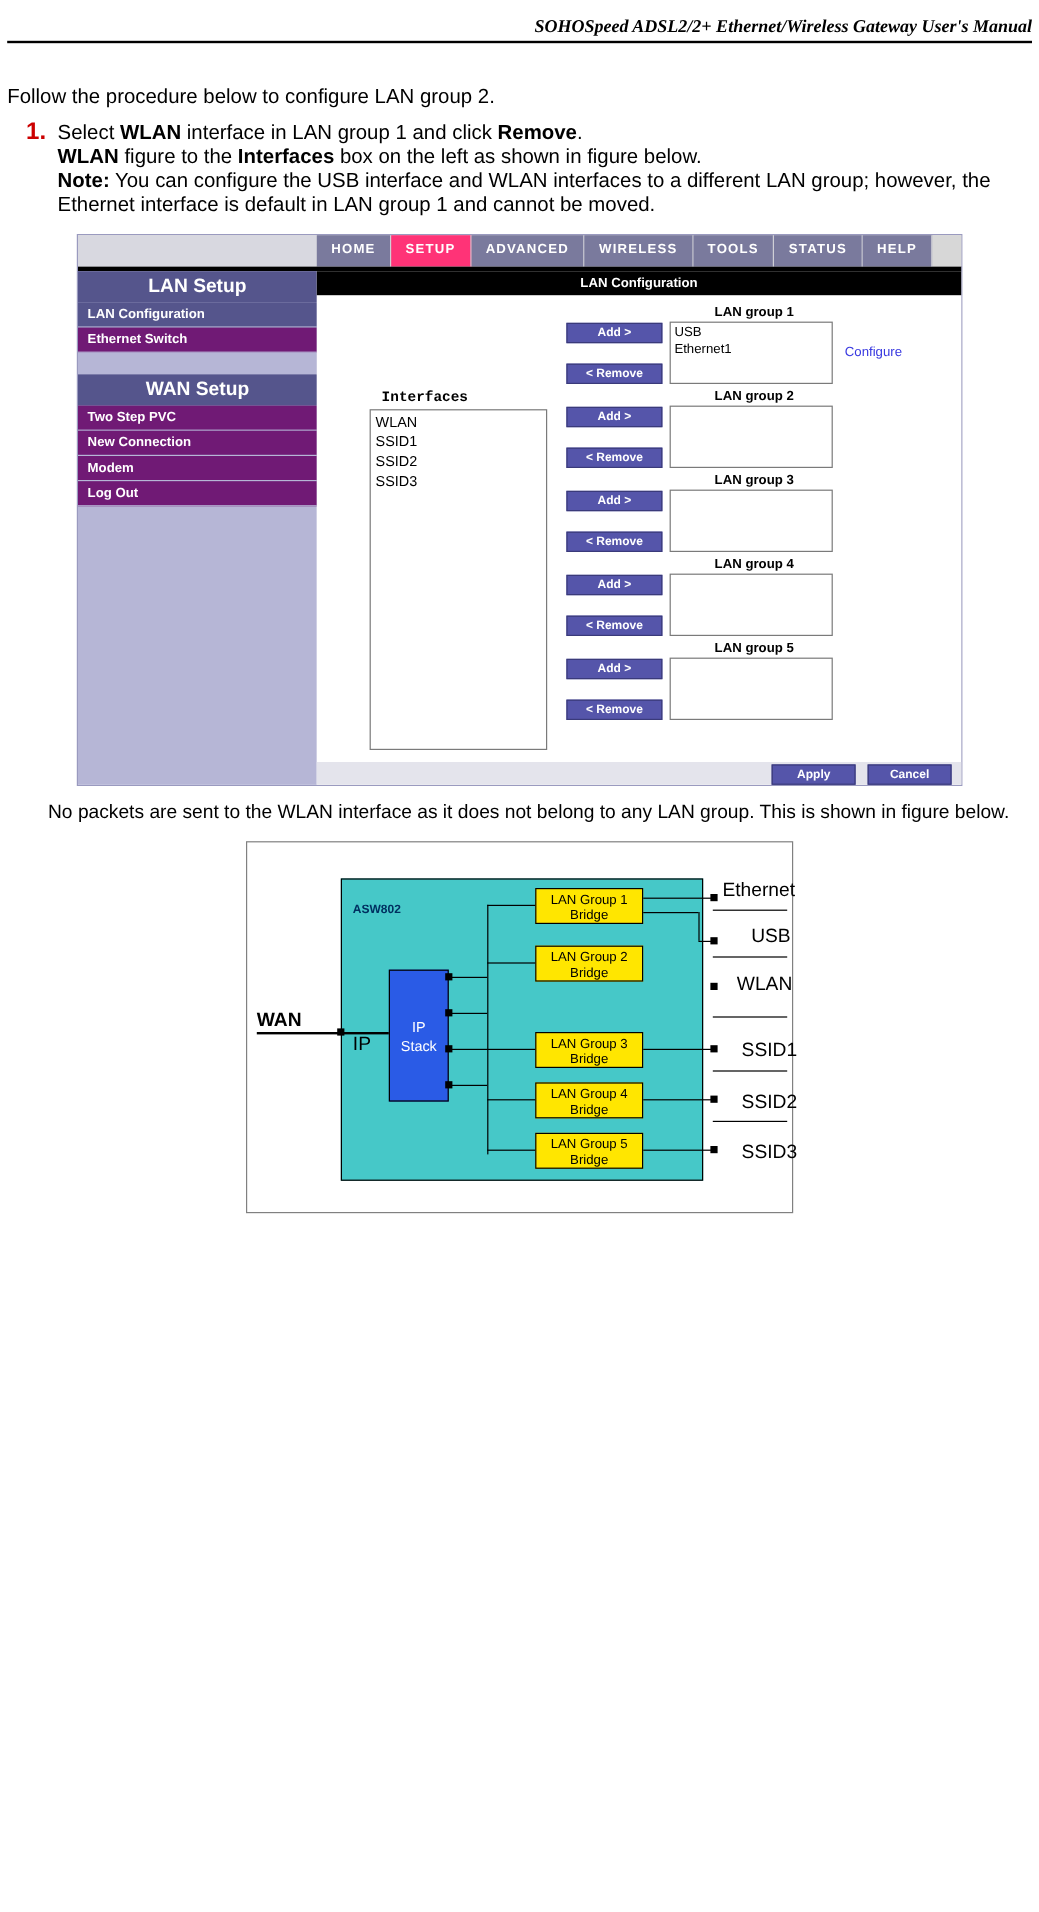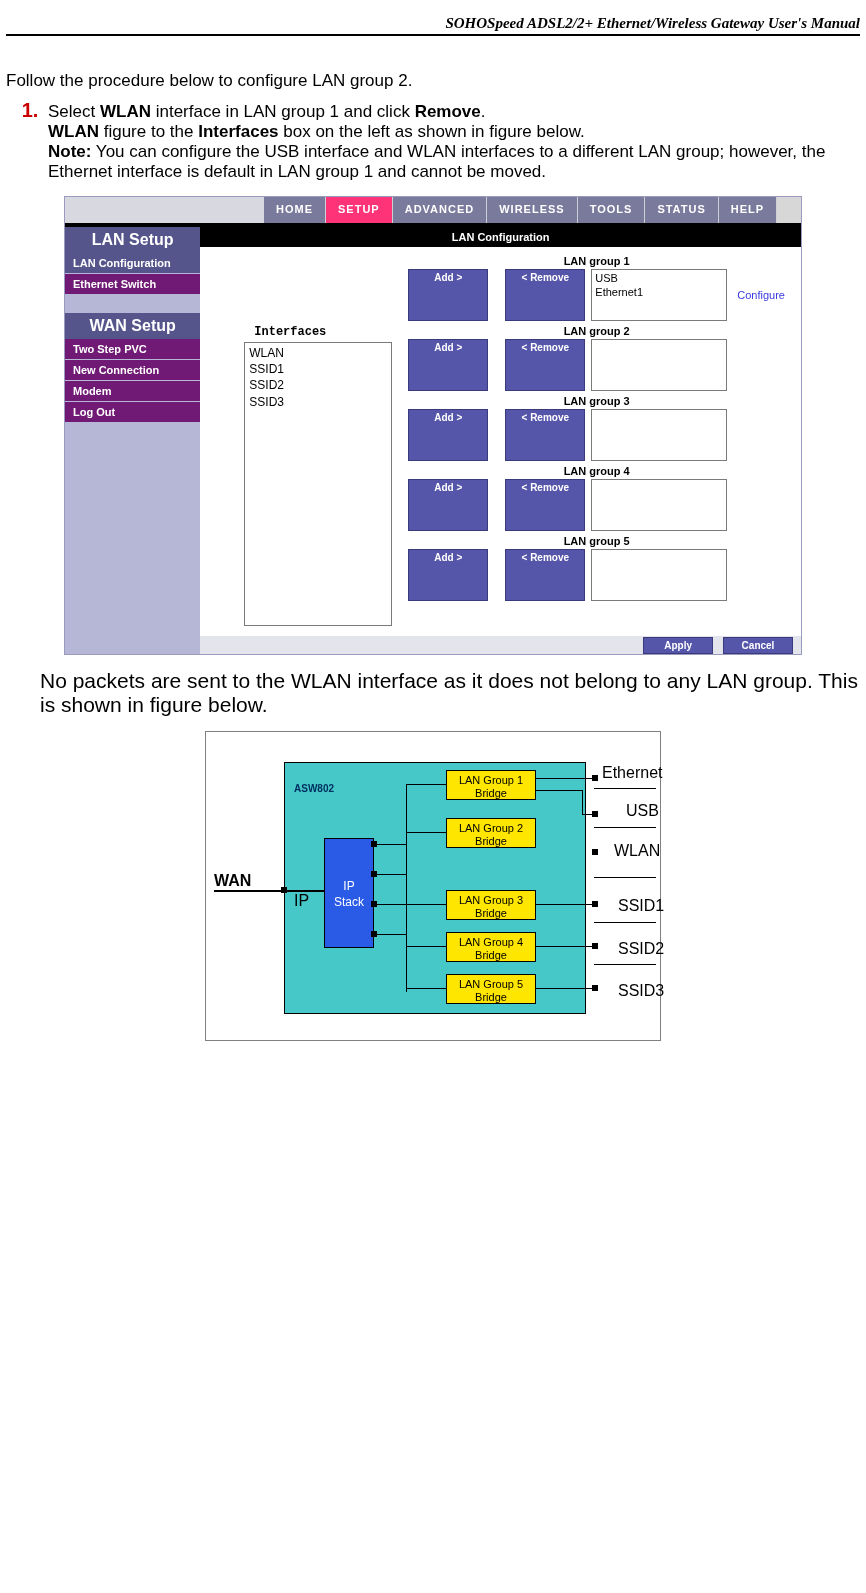--- a/index.html
+++ b/index.html
@@ -120,21 +120,21 @@
     background:#fff;
     font-family:Arial;
     font-size:12px;
     padding:2px 4px;
     line-height:1.35;
   }
   .groups{flex:1;}
   .group{margin-bottom:4px;}
   .glabel{text-align:center;font-size:11px;font-weight:bold;margin-bottom:2px;}
   .grow{display:flex;align-items:stretch;gap:6px;}
-  .gbtns{display:flex;flex-direction:row;gap:17px;justify-content:center;}
+  .gbtns{display:flex;flex-direction:column;gap:17px;justify-content:center;}
   .bluebtn{
     background:#5555aa;
     color:#fff;
     font-size:10px;
     font-weight:bold;
     border:1px solid #3a3a7a;
     padding:2px 8px;
     width:62px;
     text-align:center;
   }
@@ -153,21 +153,21 @@
     align-self:center;
     margin-left:4px;
   }
   .footbtns{
     background:#e4e4ec;
     padding:0 8px;
     text-align:right;
   }
   .footbtns .bluebtn{display:inline-block;width:52px;margin-left:6px;}
   .para{
-    font-size:21px;
+    font-size:16px;
     margin:12px 6px 14px 40px;
   }
   
   .diagram{
     position:relative;
     width:454px;
     height:308px;
     margin:2px auto 0;
     border:1px solid #808080;
     background:#fff;

